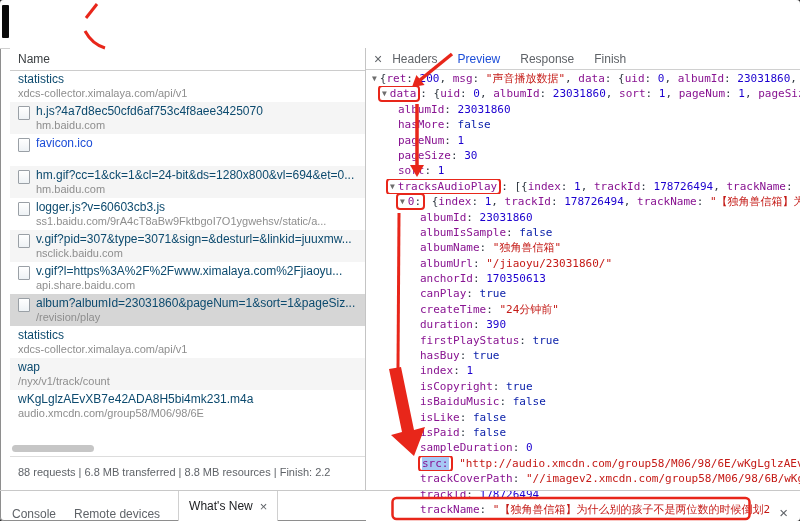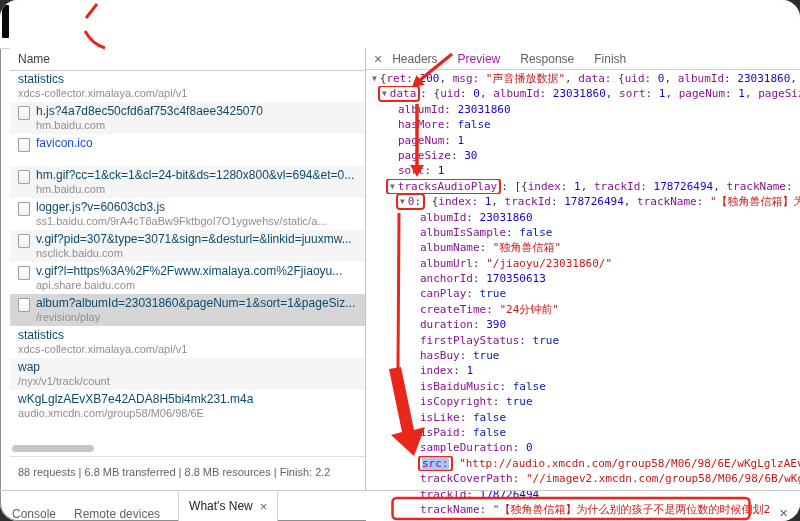--- a/index.html
+++ b/index.html
@@ -1,17 +1,17 @@
 <!DOCTYPE html>
 <html><head>
 <meta charset="utf-8">
 <style>
   html,body{margin:0;padding:0;}
   body{width:800px;height:521px;background:#2e2e30;font-family:"Liberation Sans",sans-serif;position:relative;overflow:hidden;}
-  .win{position:absolute;inset:0;background:#fff;border-radius:18px;overflow:hidden;box-shadow:0 0 0 1px #8e8e8e inset;}
+  .win{position:absolute;inset:0;background:#fff;border-radius:4px;overflow:hidden;box-shadow:0 0 0 1px #8e8e8e inset;}
   .topstrip{position:absolute;left:0;top:0;right:0;height:48px;background:#fff;border-bottom:1px solid #d0d0d0;}
   .blackbar{position:absolute;left:2px;top:5px;width:7px;height:33px;background:#0a0a0a;border-radius:1px;}
 
   
   .left-panel{position:absolute;left:10px;top:48px;width:356px;bottom:31px;background:#fff;border-right:1px solid #c4c4c4;box-sizing:border-box;}
   .grid-header{height:22px;line-height:22px;border-bottom:1px solid #ccc;font-size:12px;color:#3c4043;padding-left:8px;}
   .rows{position:absolute;top:22px;left:0;right:0;}
   .row{display:flex;height:32px;box-sizing:border-box;padding:2px 4px 0 8px;align-items:flex-start;cursor:default;}
   .row:nth-child(even){background:#f5f5f5;}
   .row.sel{background:#d6d6d6;}
@@ -21,21 +21,21 @@
   .row.err .rname,.row.err .rdomain{color:#1d4ed8;}
   .doc-icon{flex:none;width:10px;height:12px;border:1px solid #9aa0a6;border-radius:1px;background:linear-gradient(to bottom,#ffffff 0,#eef2f5 100%);margin:2px 6px 0 0;}
   .hthumb{position:absolute;bottom:38px;left:2px;width:82px;height:7px;background:#c6c6c6;border-radius:4px;}
   .statusbar{position:absolute;left:0;right:0;bottom:0;height:34px;border-top:1px solid #ddd;font-size:11px;color:#5f6368;padding:9px 0 0 8px;box-sizing:border-box;white-space:nowrap;overflow:hidden;background:#fff;}
 
   
   .right-panel{position:absolute;left:366px;top:48px;right:0;bottom:0;background:#fff;}
   .tabbar{height:22px;border-bottom:1px solid #d0d0d0;display:flex;align-items:center;font-size:12px;color:#5f6368;padding-left:8px;box-sizing:border-box;}
   .closex{font-size:14px;color:#5f6368;margin-right:10px;cursor:pointer;}
   .dtl-tab{margin-right:20px;cursor:pointer;}
-  .dtl-tab.sel{color:#a21caf;}
+  .dtl-tab.sel{color:#1d4ed8;}
   .preview{position:absolute;top:22px;left:0;right:0;bottom:0;overflow:hidden;padding-top:1px;}
   .line{height:15.4px;line-height:15.4px;white-space:pre;overflow:hidden;font-family:"DejaVu Sans Mono",monospace;font-size:11px;}
   .c-p{color:#303942;}
   .c-k{color:#881391;}
   .c-n{color:#1c00cf;}
   .c-b{color:#0d22aa;}
   .c-s{color:#c41a16;}
   .c-a{color:#6e6e6e;font-size:8px;display:inline-block;transform:translateY(-1px);margin-right:3px;}
   .hl{background:#a6c8f5;}
   .redbox{display:inline-block;border:2.5px solid #e8261a;border-radius:4px;padding:0 2px;margin:-4px 0 -4px -2px;line-height:normal;}
@@ -163,22 +163,22 @@
         <div class="line" style="padding-left: 54px;"><span class="c-k">albumIsSample</span><span class="c-p">: </span><span class="c-b">false</span></div>
         <div class="line" style="padding-left: 54px;"><span class="c-k">albumName</span><span class="c-p">: </span><span class="c-s">"独角兽信箱"</span></div>
         <div class="line" style="padding-left: 54px;"><span class="c-k">albumUrl</span><span class="c-p">: </span><span class="c-s">"/jiaoyu/23031860/"</span></div>
         <div class="line" style="padding-left: 54px;"><span class="c-k">anchorId</span><span class="c-p">: </span><span class="c-n">170350613</span></div>
         <div class="line" style="padding-left: 54px;"><span class="c-k">canPlay</span><span class="c-p">: </span><span class="c-b">true</span></div>
         <div class="line" style="padding-left: 54px;"><span class="c-k">createTime</span><span class="c-p">: </span><span class="c-s">"24分钟前"</span></div>
         <div class="line" style="padding-left: 54px;"><span class="c-k">duration</span><span class="c-p">: </span><span class="c-n">390</span></div>
         <div class="line" style="padding-left: 54px;"><span class="c-k">firstPlayStatus</span><span class="c-p">: </span><span class="c-b">true</span></div>
         <div class="line" style="padding-left: 54px;"><span class="c-k">hasBuy</span><span class="c-p">: </span><span class="c-b">true</span></div>
         <div class="line" style="padding-left: 54px;"><span class="c-k">index</span><span class="c-p">: </span><span class="c-n">1</span></div>
+        <div class="line" style="padding-left: 54px;"><span class="c-k">isCopyright</span><span class="c-p">: </span><span class="c-b">true</span></div>
         <div class="line" style="padding-left: 54px;"><span class="c-k">isBaiduMusic</span><span class="c-p">: </span><span class="c-b">false</span></div>
-        <div class="line" style="padding-left: 54px;"><span class="c-k">isCopyright</span><span class="c-p">: </span><span class="c-b">true</span></div>
         <div class="line" style="padding-left: 54px;"><span class="c-k">isLike</span><span class="c-p">: </span><span class="c-b">false</span></div>
         <div class="line" style="padding-left: 54px;"><span class="c-k">isPaid</span><span class="c-p">: </span><span class="c-b">false</span></div>
         <div class="line" style="padding-left: 54px;"><span class="c-k">sampleDuration</span><span class="c-p">: </span><span class="c-n">0</span></div>
         <div class="line" style="padding-left: 54px;"><span class="redbox"><span class="c-k hl">src:</span></span><span class="c-p"> </span><span class="c-s">"http://audio.xmcdn.com/group58/M06/98/6E/wKgLglzAEvXB</span></div>
         <div class="line" style="padding-left: 54px;"><span class="c-k">trackCoverPath</span><span class="c-p">: </span><span class="c-s">"//imagev2.xmcdn.com/group58/M06/98/6B/wKgL</span></div>
         <div class="line" style="padding-left: 54px;"><span class="c-k">trackId</span><span class="c-p">: </span><span class="c-n">178726494</span></div>
         <div class="line" style="padding-left: 54px;"><span class="c-k">trackName</span><span class="c-p">: </span><span class="c-s">"【独角兽信箱】为什么别的孩子不是两位数的时候倒划2</span></div>
       </div>
   </div>
 

